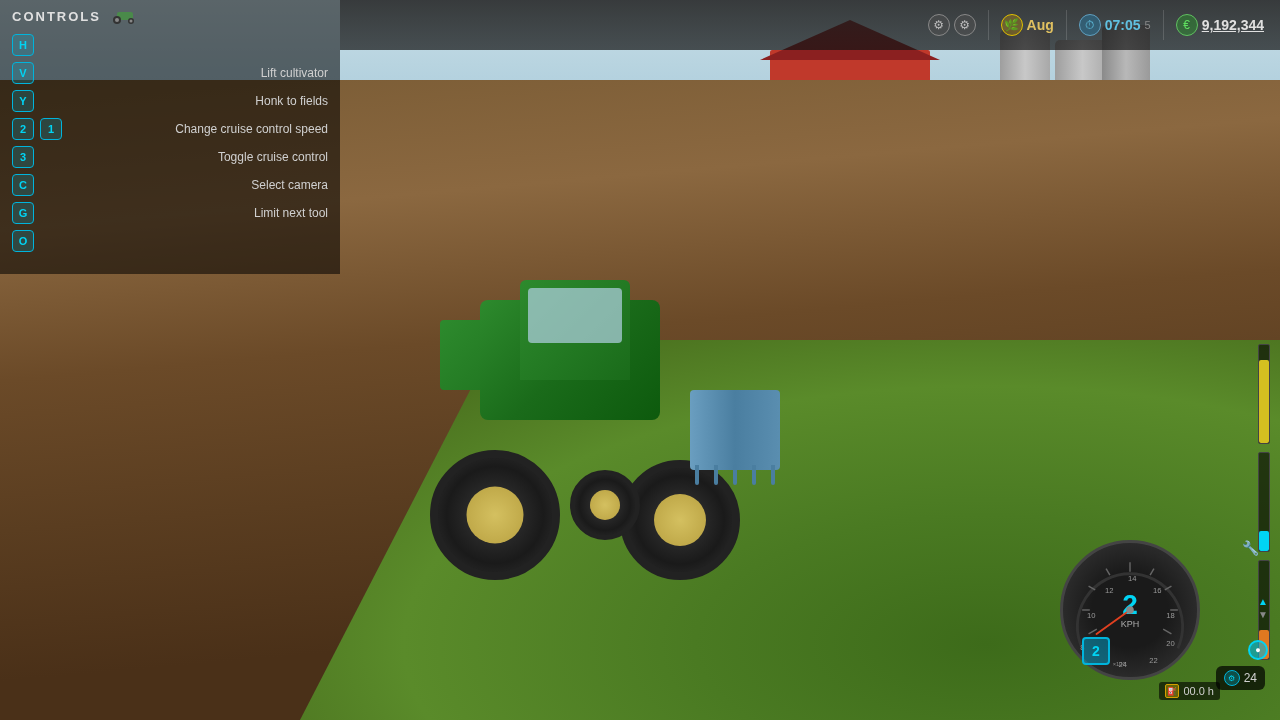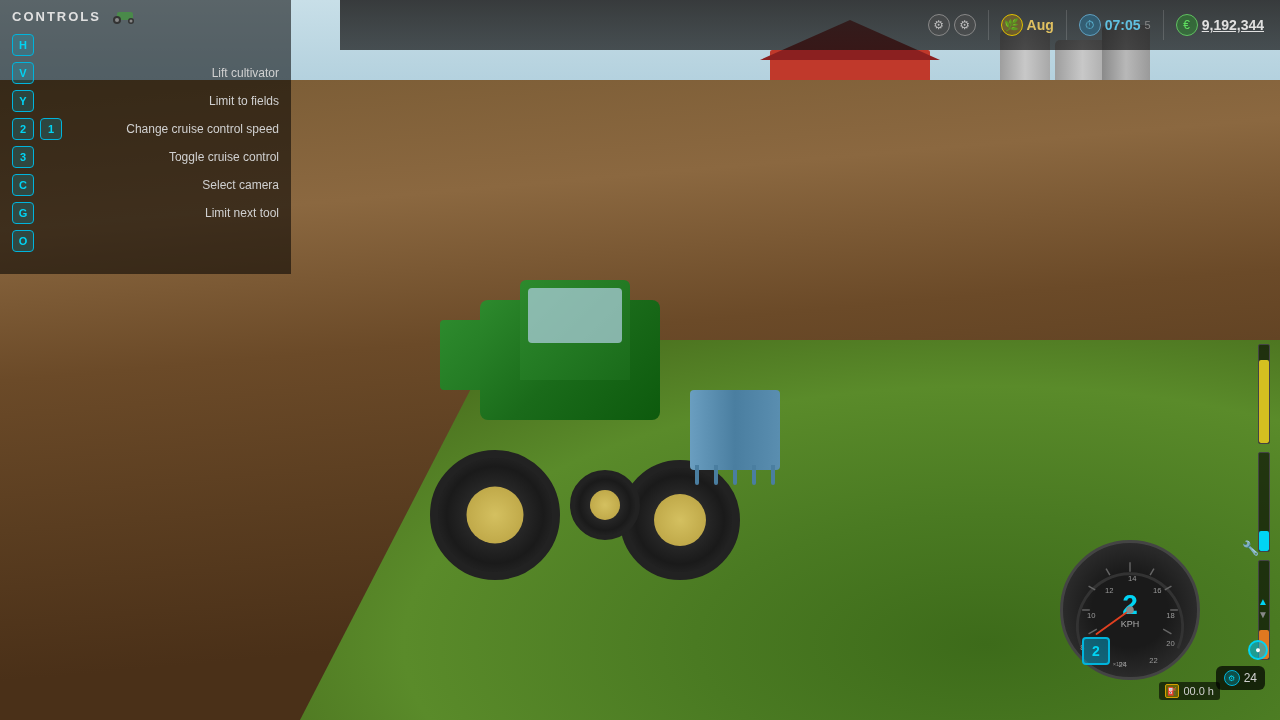--- a/index.html
+++ b/index.html
@@ -225,21 +225,21 @@
       height: 20px;
       background: #4a7ea0;
       border-radius: 0 0 2px 2px;
     }
 
     
     .controls-panel {
       position: absolute;
       top: 0;
       left: 0;
-      width: 291px;
+      width: 340px;
       background: rgba(0, 0, 0, 0.55);
       padding: 8px 12px 16px 12px;
     }
 
     .controls-title {
       color: #e0e0e0;
       font-size: 13px;
       font-weight: bold;
       letter-spacing: 2px;
       margin-bottom: 10px;
@@ -588,21 +588,21 @@
     <span class="key-badge">H</span>
   </div>
 
   <div class="control-row">
     <span class="key-badge">V</span>
     <span class="control-label">Lift cultivator</span>
   </div>
 
   <div class="control-row">
     <span class="key-badge">Y</span>
-    <span class="control-label">Limit to fields</span>
+    <span class="control-label">Honk to fields</span>
   </div>
 
   <div class="control-row">
     <span class="key-badge">2</span>
     <span class="key-badge">1</span>
     <span class="control-label">Change cruise control speed</span>
   </div>
 
   <div class="control-row">
     <span class="key-badge">3</span>

